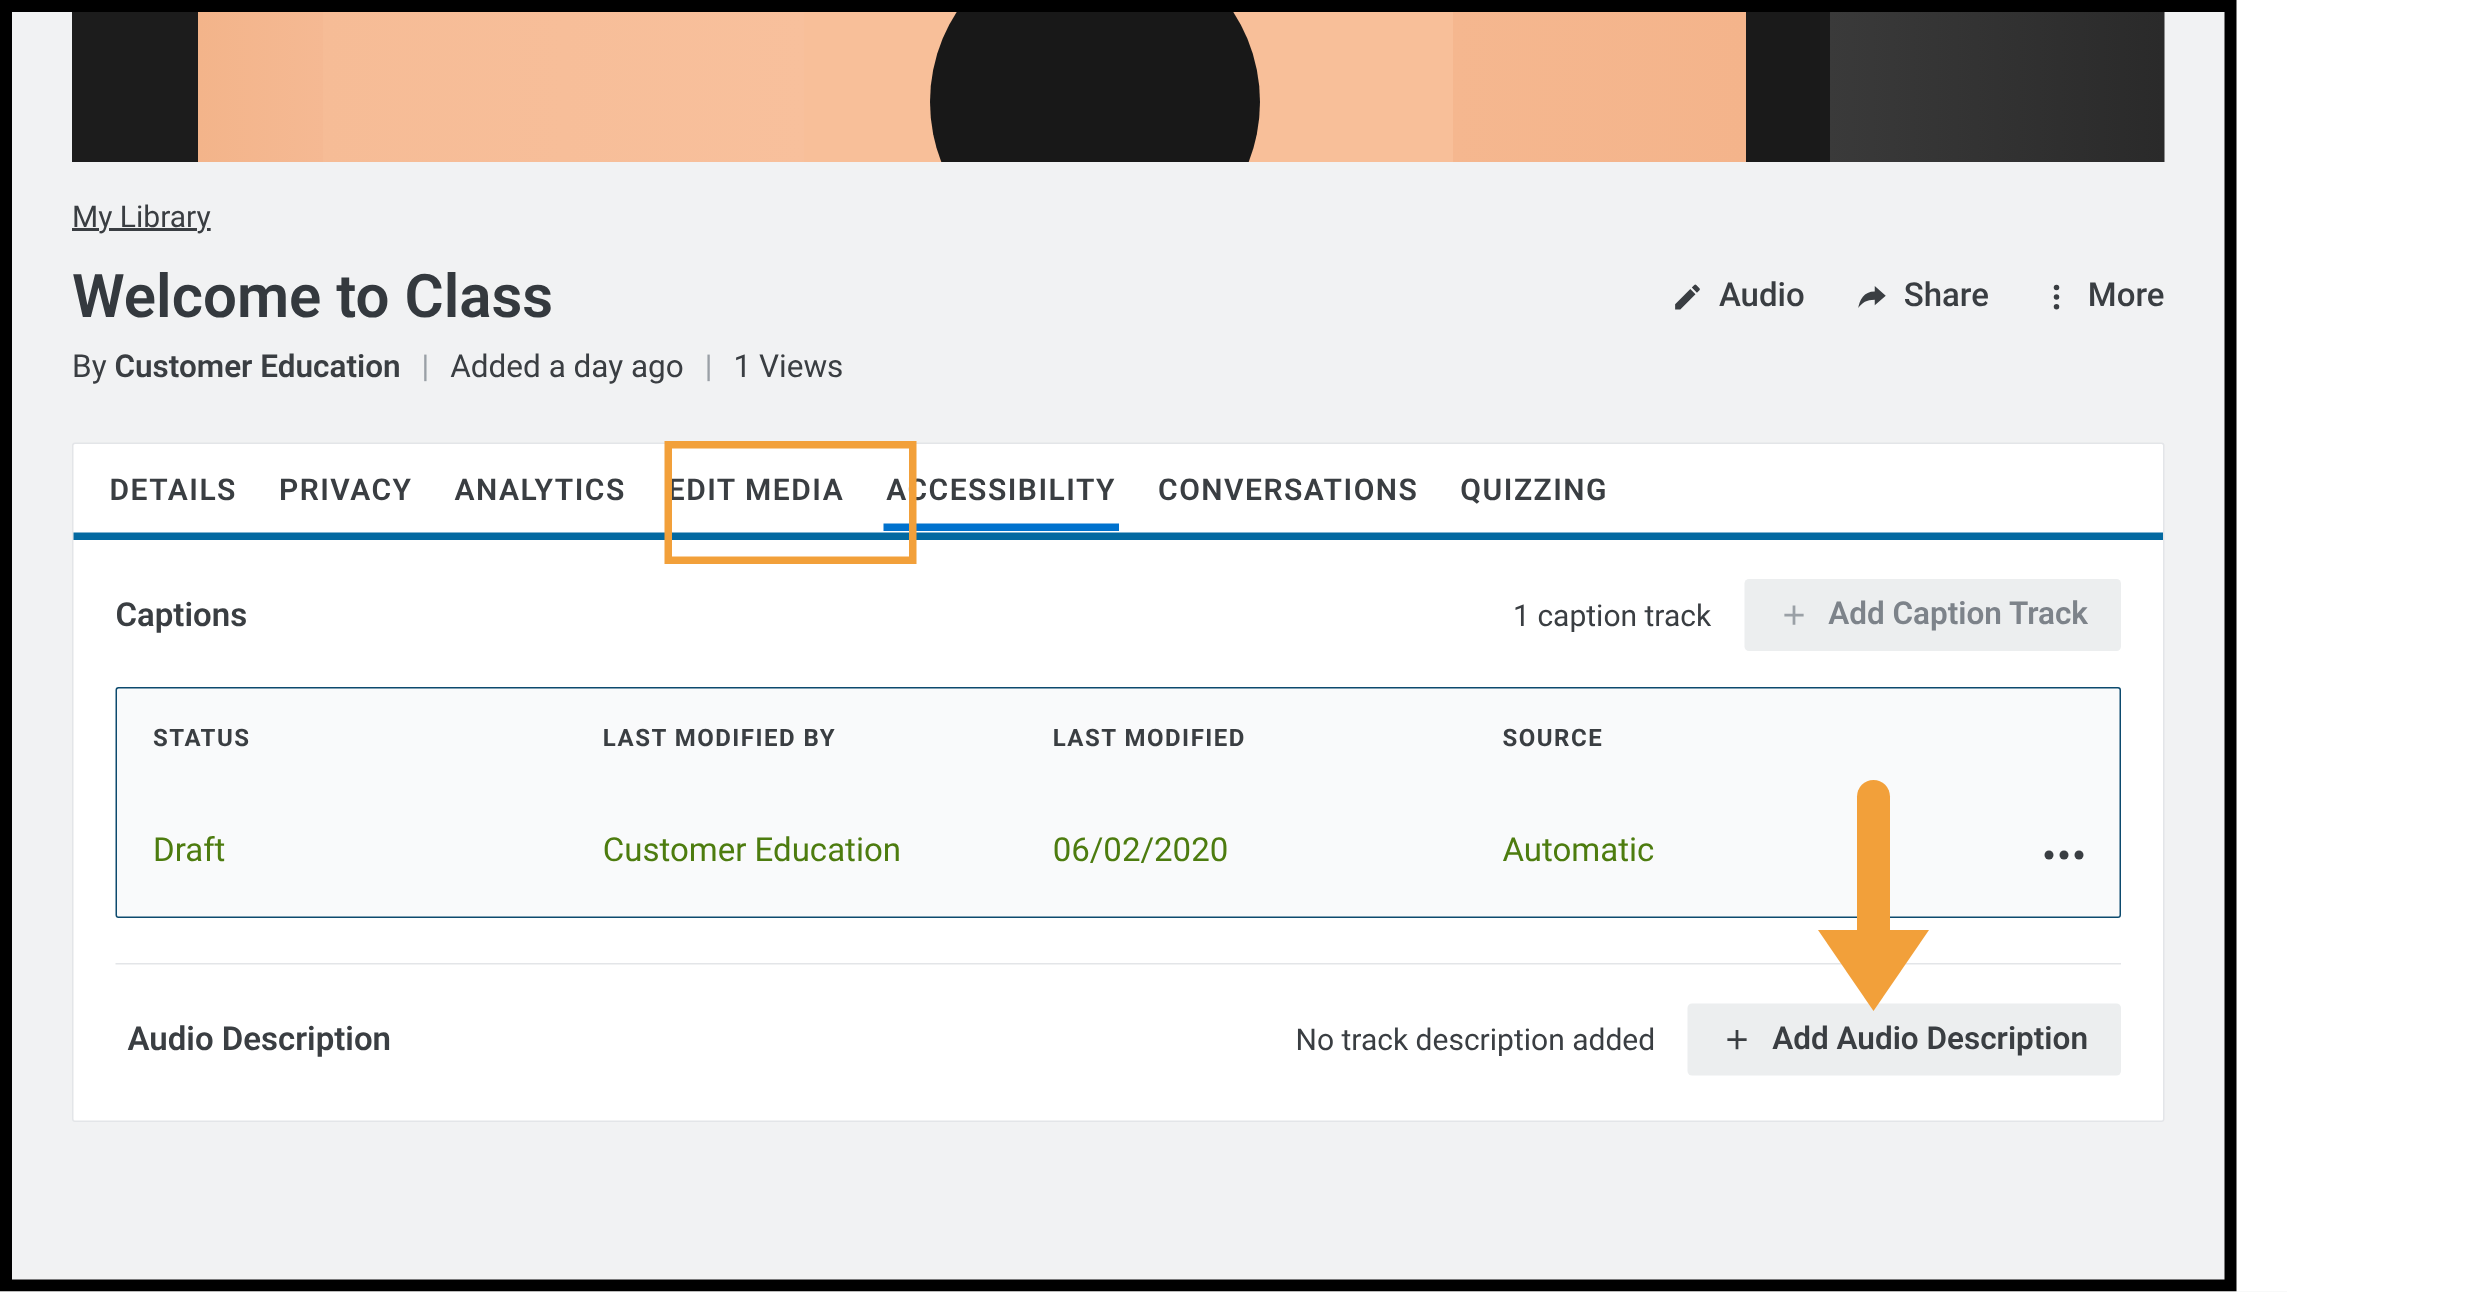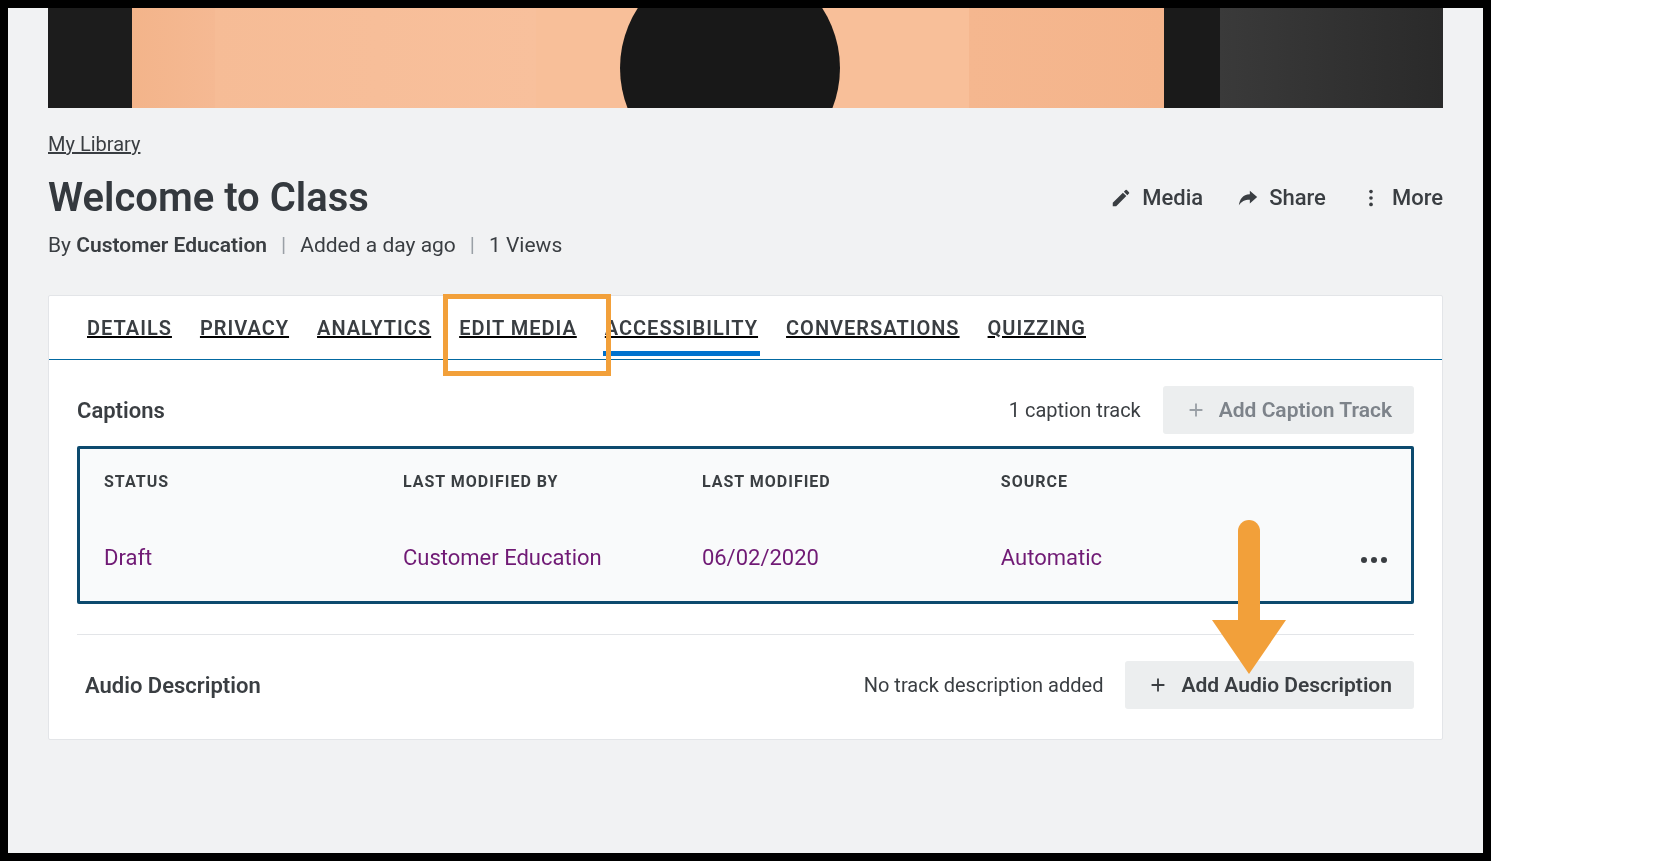--- a/index.html
+++ b/index.html
@@ -41,21 +41,21 @@
   .meta-row { margin-top: 12px; font-size: 21px; color: #3a3e42; display: flex; gap: 14px; align-items: center; }
   .meta-row .by-label { }
   .meta-row .author { font-weight: 600; }
   .sep { color: #9aa0a6; }
 
   .panel {
     background: #fff; margin: 28px 40px 0 40px; border: 1px solid #e3e5e8; border-radius: 2px;
     position: relative;
   }
 
-  .tabs { display: flex; align-items: center; height: 64px; border-bottom: 1px solid #0369a1; padding: 0 24px; text-decoration: underline; }
+  .tabs { display: flex; align-items: center; height: 64px; border-bottom: 5px solid #0369a1; padding: 0 10px; }
   .tab { padding: 0 14px; height: 64px; display: flex; align-items: center; font-size: 20px; font-weight: 600; letter-spacing: 1px; color: #3a3e42; text-transform: uppercase; cursor: pointer; position: relative; }
   .tab.active::after {
     content: ""; position: absolute; left: 12px; right: 12px; bottom: 4px; height: 5px; background: #0072ce;
   }
   .tab-highlight {
     position: absolute; border: 5px solid #f2a03a; pointer-events: none;
     top: -2px; height: 82px; left: 394px; width: 168px;
   }
 
   .section { padding: 26px 28px 8px 28px; }
@@ -66,27 +66,27 @@
 
   .ghost-btn {
     display: inline-flex; align-items: center; gap: 12px;
     background: #eceeef; color: #7d838a; font-size: 21px; font-weight: 600;
     padding: 12px 22px; border-radius: 3px; cursor: pointer;
   }
   .ghost-btn.dark { color: #3a3e42; text-align: center; }
   .ghost-btn svg { width: 22px; height: 22px; }
 
   .table-card {
-    margin-top: 12px; border: 3px solid #0c4a6e; background: #f9fafb; border-radius: 2px;
+    margin-top: 24px; border: 1px solid #0c4a6e; background: #f9fafb; border-radius: 2px;
   }
   .thead, .trow { display: grid; grid-template-columns: 1.2fr 1.2fr 1.2fr 1.3fr 0.25fr; padding: 0 24px; align-items: center; }
   .thead { height: 64px; }
   .th { font-size: 16px; font-weight: 700; letter-spacing: 1px; color: #3a3e42; }
   .trow { height: 88px; border-top: 1px solid transparent; }
-  .td { font-size: 22px; color: #701a75; }
+  .td { font-size: 22px; color: #4d7c0f; }
   .row-menu { text-align: right; }
   .dots { display: inline-flex; gap: 4px; cursor: pointer; }
   .dots span { width: 6px; height: 6px; background: #3a3e42; border-radius: 50%; display: inline-block; }
 
   .divider { height: 1px; background: #e3e5e8; margin: 22px 28px 0 28px; }
 
   .audio-section { display: flex; align-items: center; justify-content: space-between; padding: 26px 28px 30px 36px; }
   .audio-right { display: flex; align-items: center; gap: 22px; }
   .no-audio { font-size: 20px; color: #3a3e42; }
 
@@ -117,21 +117,21 @@
     <div class="header-area">
       <a class="breadcrumb">My Library</a>
 
       <div class="title-row">
         <h1 class="page-title">Welcome to Class</h1>
         <div class="actions">
           <div class="action-btn">
             <svg viewBox="0 0 24 24">
                 <path d="M3 17.25V21h3.75L17.81 9.94l-3.75-3.75L3 17.25zM20.71 7.04a1 1 0 0 0 0-1.41l-2.34-2.34a1 1 0 0 0-1.41 0l-1.83 1.83 3.75 3.75 1.83-1.83z"></path>
               </svg>
-            <span>Media</span>
+            <span>Audio</span>
           </div>
           <div class="action-btn">
             <svg viewBox="0 0 24 24">
                 <path d="M14 4l8 7-8 7v-4c-6 0-9 2-12 6 1-6 4-12 12-12V4z"></path>
               </svg>
             <span>Share</span>
           </div>
           <div class="action-btn">
             <svg viewBox="0 0 24 24">
                 <circle cx="12" cy="5" r="2"></circle>

